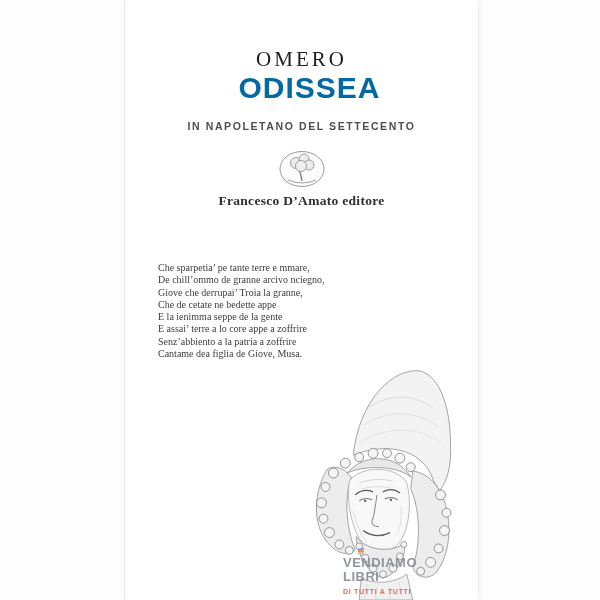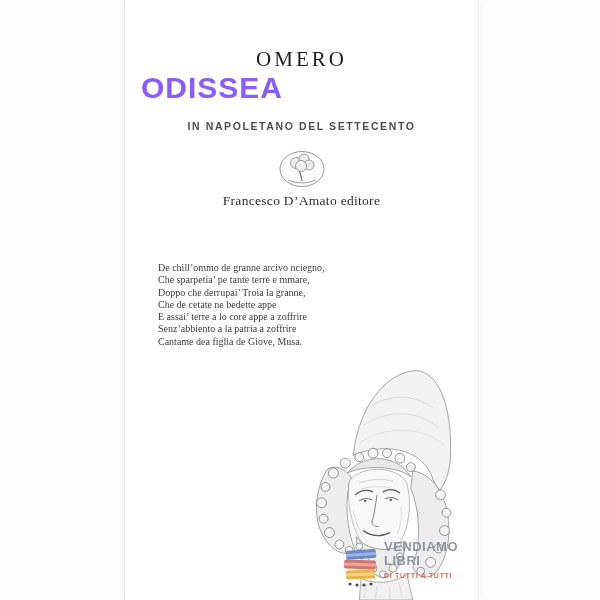--- a/index.html
+++ b/index.html
@@ -17,53 +17,53 @@
     box-shadow:0 0 6px rgba(0,0,0,0.04);
     overflow:hidden;
   }
   .author{
     position:absolute;top:47px;left:0;width:100%;
     text-align:center;
     font-family:"Liberation Serif", serif;
     font-size:21px;letter-spacing:3px;color:#1f1f1f;
   }
   .title{
-    position:absolute;top:71px;left:16px;width:100%;
-    text-align:left;
+    position:absolute;top:71px;left:8px;width:100%;
+    text-align:center;
     font-family:"Liberation Sans", sans-serif;
-    font-weight:bold;font-size:30px;letter-spacing:1px;color:#8b5cf6;
+    font-weight:bold;font-size:30px;letter-spacing:1px;color:#0369a1;
   }
   .subtitle{
     position:absolute;top:120px;left:0;width:100%;
     text-align:center;
     font-family:"Liberation Sans", sans-serif;
     font-size:10.5px;letter-spacing:1.6px;color:#4d4d4d;font-weight:bold;
   }
   .emblem{
     position:absolute;top:148px;left:0;width:100%;
     display:flex;justify-content:center;
   }
   .publisher{
     position:absolute;top:193px;left:0;width:100%;
     text-align:center;
     font-family:"Liberation Serif", serif;
-    font-size:13.5px;color:#2e2e2e;letter-spacing:0.3px;
+    font-size:13.5px;color:#2e2e2e;letter-spacing:0.3px;font-weight:bold;
   }
   .poem{
     position:absolute;top:262px;left:33px;
     font-family:"Liberation Serif", serif;
     font-size:10px;line-height:12.3px;color:#3c3c3c;
     white-space:nowrap;
   }
   .bust{
     position:absolute;left:176px;top:362px;width:165px;height:238px;
   }
   .watermark{
     position:absolute;left:218px;top:540px;width:130px;height:55px;
-    display:flex;align-items:flex-start;
+    display:flex;align-items:flex-start;flex-direction:column;
   }
   .wm-books{margin-right:5px;margin-top:8px;}
   .wm-text{
     font-family:"Liberation Sans", sans-serif;
     font-weight:bold;
   }
   .wm-name{
     font-size:13px;line-height:13.5px;letter-spacing:0.5px;
     color:rgba(126,133,143,0.85);
   }
@@ -89,24 +89,25 @@
         <circle cx="28" cy="11" r="5" fill="#ececec" stroke="#8a8a8a" stroke-width="0.8"></circle>
         <circle cx="33" cy="17" r="5" fill="#ececec" stroke="#8a8a8a" stroke-width="0.8"></circle>
         <circle cx="25" cy="18" r="5.5" fill="#efefef" stroke="#8a8a8a" stroke-width="0.8"></circle>
         <path d="M12,32 q14,6 28,0" stroke="#8a8a8a" stroke-width="0.8" fill="none"></path>
       </svg>
     </div>
 
     <div class="publisher">Francesco D’Amato editore</div>
 
     <div class="poem">
+      <div>Che sparpetia’ pe tante terre e mmare,</div>
       <div>De chill’ommo de granne arcivo nciegno,</div>
-      <div>Che sparpetia’ pe tante terre e mmare,</div>
-      <div>Doppo che derrupai’ Troia la granne,</div>
+      <div>Giove che derrupai’ Troia la granne,</div>
       <div>Che de cetate ne bedette appe</div>
+      <div>E la ienimma seppe de la gente</div>
       <div>E assai’ terre a lo core appe a zoffrire</div>
       <div>Senz’abbiento a la patria a zoffrire</div>
       <div>Cantame dea figlia de Giove, Musa.</div>
     </div>
 
     <svg class="bust" viewBox="0 0 165 240">
 
       <path d="M52,94 C58,38 92,6 119,9 C140,14 152,48 150,96 C149,112 145,122 139,130 L133,120 C122,84 80,82 52,94 Z" fill="#f3f3f3" stroke="#9a9a9a" stroke-width="0.9"></path>
       <path d="M68,46 C88,32 112,32 132,46" stroke="#cfcfcf" stroke-width="0.7" fill="none"></path>
       <path d="M62,64 C86,48 116,48 138,66" stroke="#d6d6d6" stroke-width="0.7" fill="none"></path>

